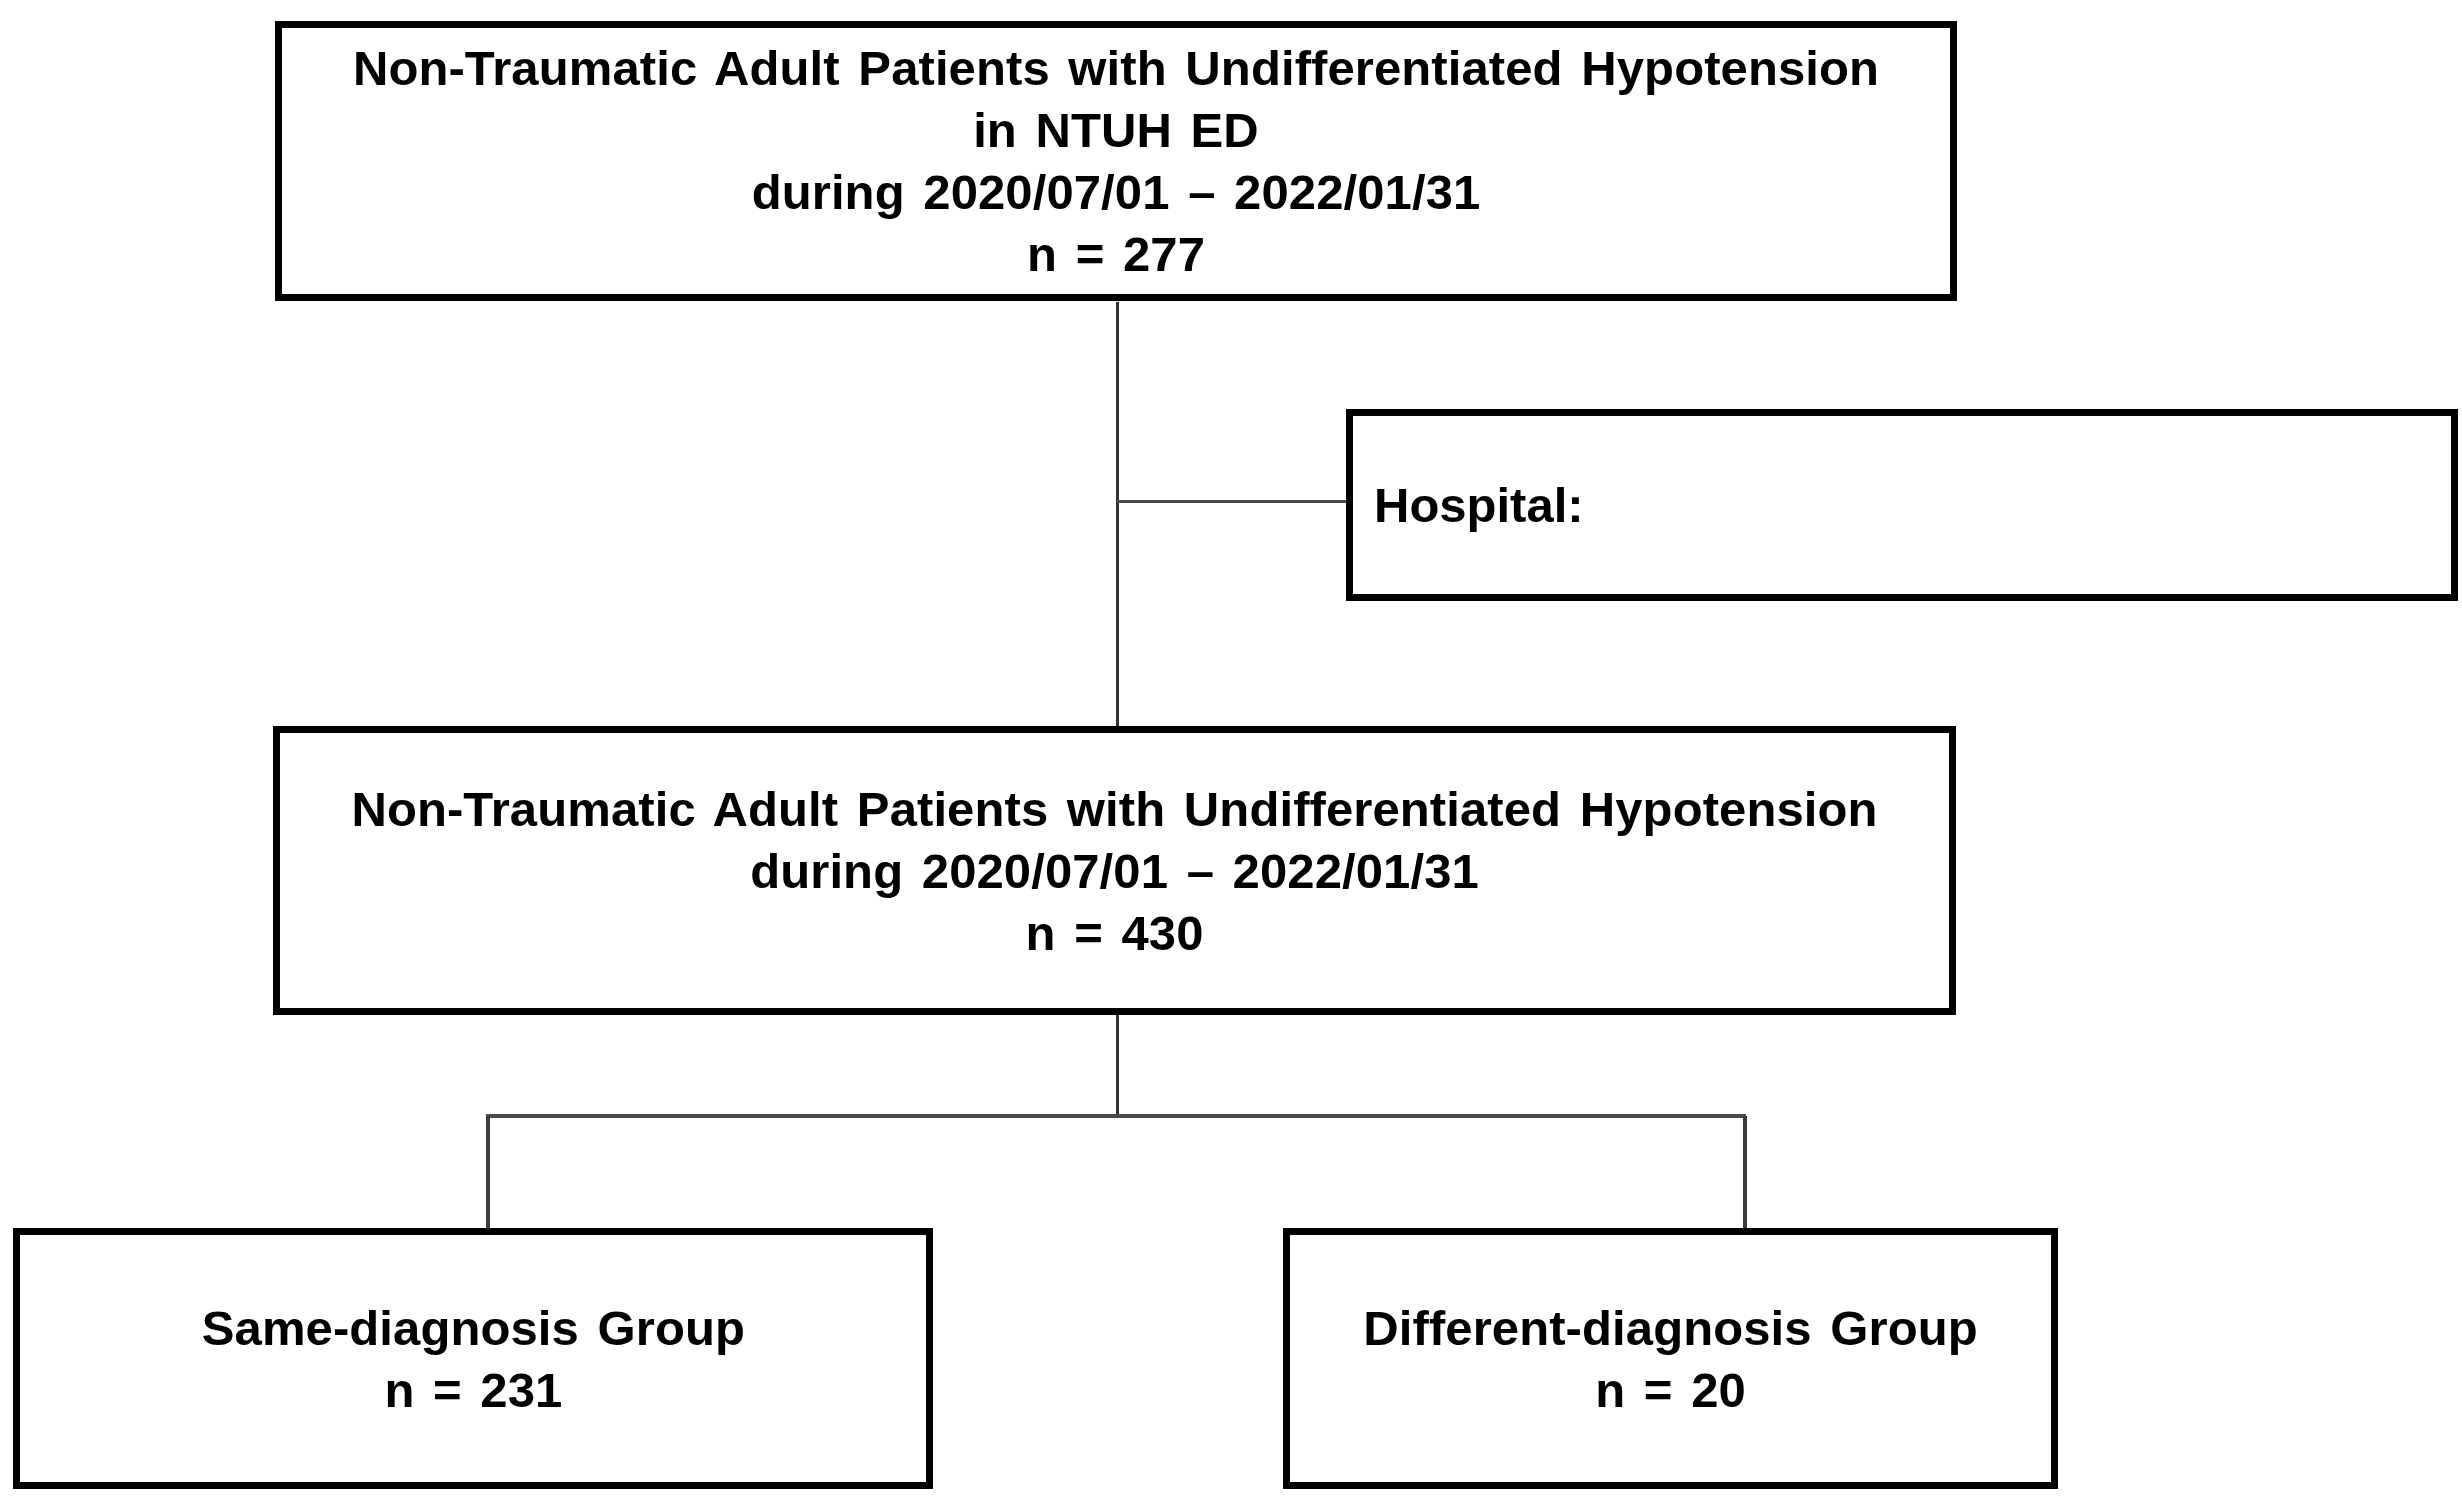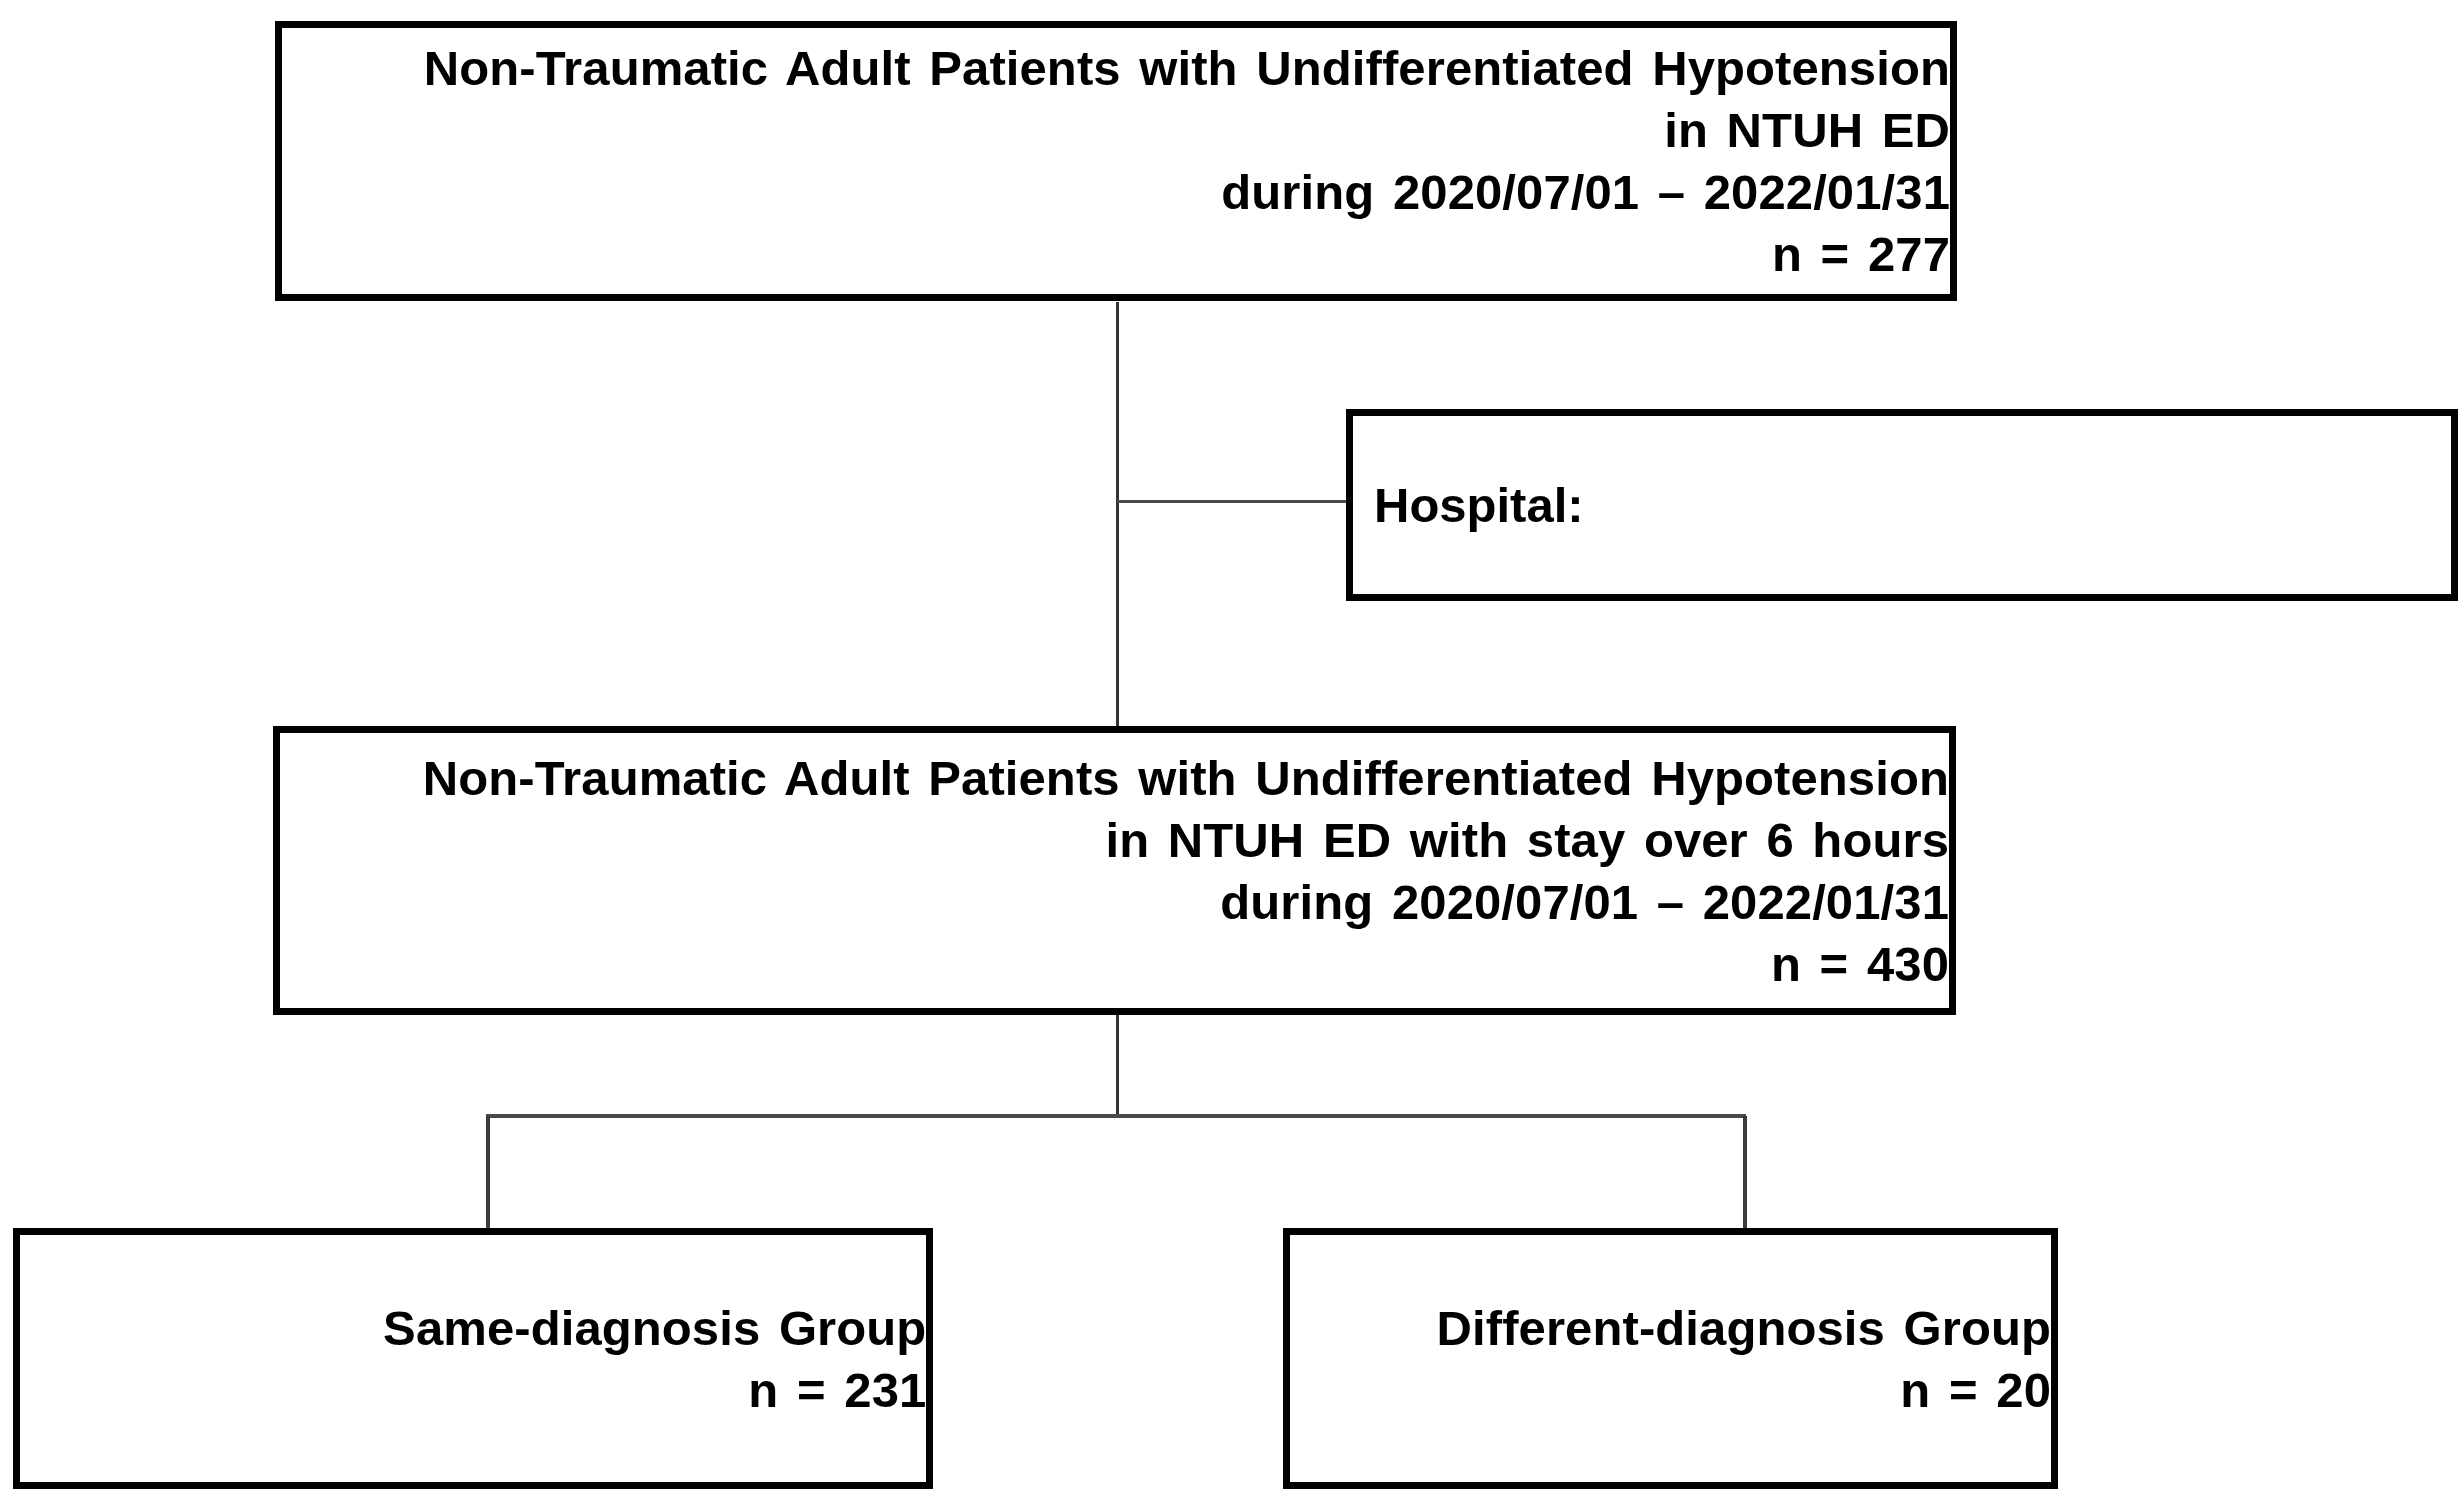--- a/index.html
+++ b/index.html
@@ -20,21 +20,21 @@
   .fbox {
     position: absolute;
     background: #ffffff;
     border: 7px solid #000000;
     box-sizing: border-box;
     display: flex;
     flex-direction: column;
     justify-content: center;
   }
   .fbox.centered {
-    align-items: flex-end;
+    align-items: center;
     text-align: center;
   }
   .fbox.lefted {
     align-items: flex-start;
     text-align: left;
     padding-left: 21px;
     padding-right: 11.3px;
   }
   .bline {
     font-size: 49px;
@@ -89,21 +89,20 @@
     <div class="bline">during 2020/07/01 – 2022/01/31</div>
     <div class="bline">n = 277</div>
   </div>
 
   <div class="fbox lefted" id="box-excluded">
     <div class="bline-left">Hospital:</div>
   </div>
 
   <div class="fbox centered" id="box-eligible">
     <div class="bline">Non-Traumatic Adult Patients with Undifferentiated Hypotension</div>
-    <div class="bline">in NTUH ED with stay over 6 hours</div>
     <div class="bline">during 2020/07/01 – 2022/01/31</div>
     <div class="bline">n = 430</div>
   </div>
 
   <div class="fbox centered" id="box-same">
     <div class="bline">Same-diagnosis Group</div>
     <div class="bline">n = 231</div>
   </div>
 
   <div class="fbox centered" id="box-different">

